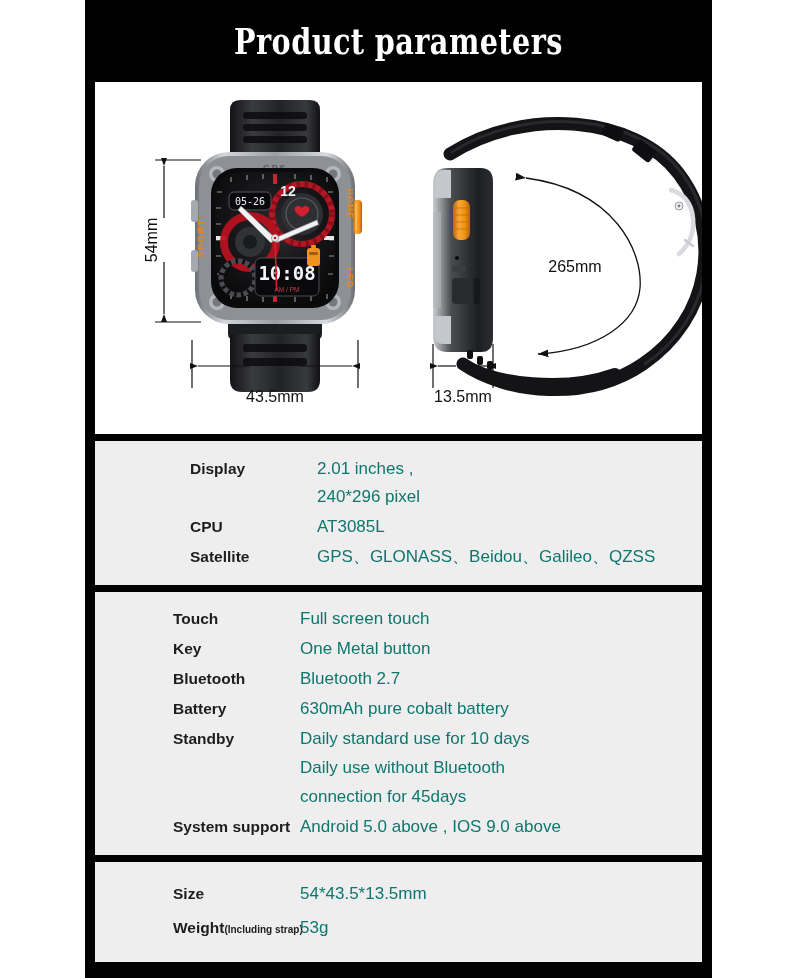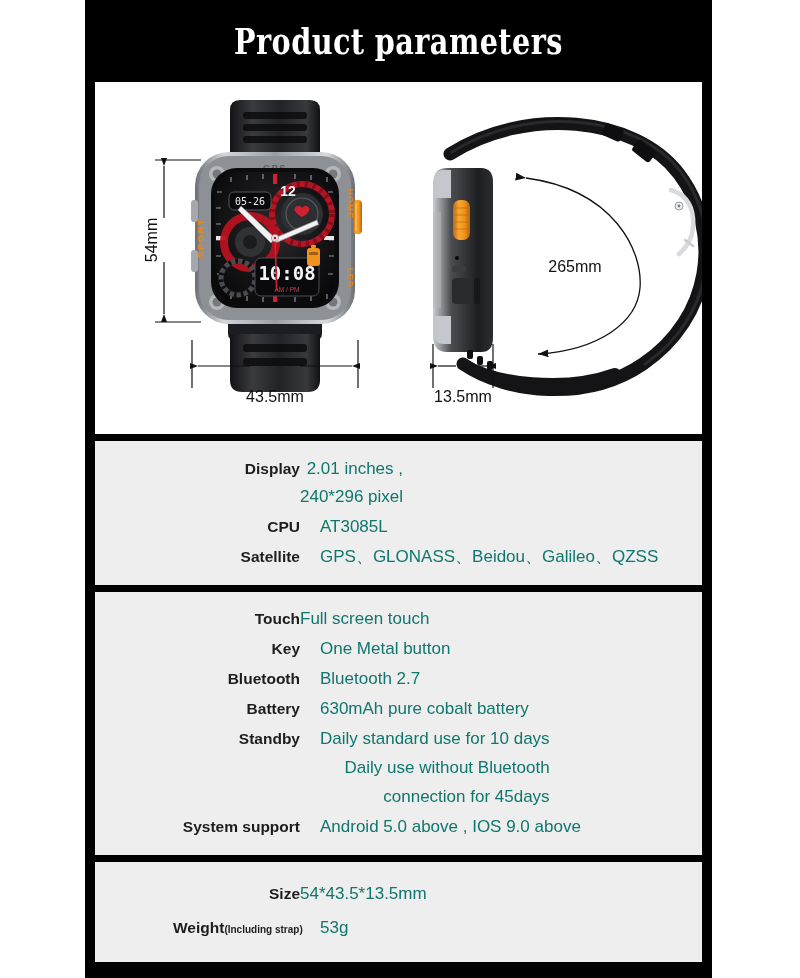--- a/index.html
+++ b/index.html
@@ -3,21 +3,21 @@
 <meta charset="utf-8">
 <style>
   * { box-sizing: border-box; margin: 0; padding: 0; }
   html, body {
     width: 800px; height: 978px;
     background: #ffffff;
     font-family: "Liberation Sans", sans-serif;
     overflow: hidden;
   }
 
-  .page { position: relative; width: 800px; height: 978px; background: #ffffff; text-align: right; }
+  .page { position: relative; width: 800px; height: 978px; background: #ffffff; }
 
   
   .card {
     position: absolute;
     left: 85px; top: 0; width: 627px; height: 978px;
     background: #000000;
     display: flex; flex-direction: column;
   }
 
   
@@ -45,23 +45,23 @@
   
   .hero {
     background: #ffffff;
     height: 352px; flex: 0 0 352px;
     position: relative;
     overflow: hidden;
   }
   .hero svg { display:block; width: 100%; height: 100%; }
 
   
-  .spec { padding: 14px 0 14px 0; }
+  .spec { padding: 14px 0 14px 17px; }
   .row { display: flex; align-items: flex-start; }
-  .row + .row { margin-top: 2px; gap: 20px; }
+  .row + .row { margin-top: 2px; }
   .lbl {
     width: 205px; flex: 0 0 205px;
     padding-left: 78px;
     font-size: 15.5px; font-weight: 700; color: #1d1d1d;
     line-height: 29px;
     white-space: nowrap;
   }
   .lbl .sub { font-size: 10px; font-weight: 700; }
   .val {
     font-size: 17px; color: #0f766e; line-height: 29px;

